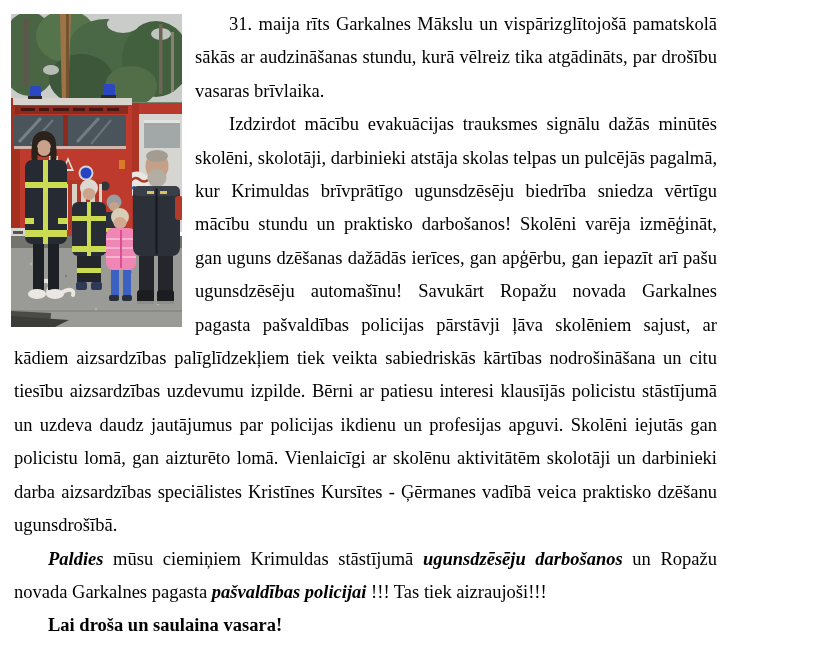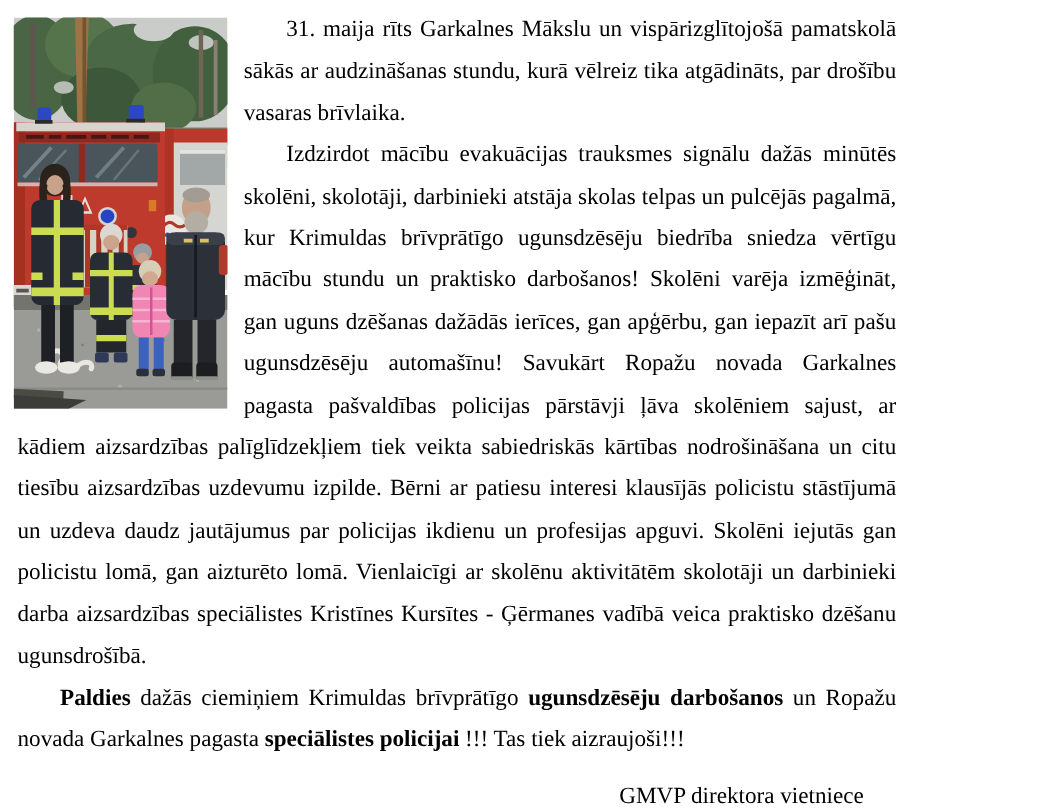--- a/index.html
+++ b/index.html
@@ -3,21 +3,21 @@
 <meta charset="utf-8">
 <style>
   html,body{margin:0;padding:0;background:#ffffff;}
   body{width:835px;height:646px;overflow:hidden;
        font-family:"Liberation Serif","DejaVu Serif",serif;color:#000;}
   .page{box-sizing:border-box;width:729px;height:646px;
         padding:8px 12px 0 14px;font-size:18.5px;line-height:33.4px;}
   figure.photo{float:left;width:171px;height:313px;margin:6px 13px 6px -3px;padding:0;}
   figure.photo svg{display:block;width:171px;height:313px;}
   p.para{margin:0;text-align:justify;text-indent:34px;}
-  p.para b{font-weight:bold;}
+  p.para b{font-weight:bold;font-style:italic;}
   p.para.bold{font-weight:bold;}
   .signature p{margin:12px;text-align:right;padding-right:14px;}
 </style>
 </head>
 <body>
 
 <div class="page">
 
   <figure class="photo" role="img" aria-label="Children and adults in firefighter jackets standing in front of a red fire engine in a pine forest yard">
     <svg viewBox="0 0 171 313" xmlns="http://www.w3.org/2000/svg">
@@ -193,20 +193,21 @@
         <rect x="126" y="287" width="17" height="3" fill="#8e8e88"></rect>
         <rect x="146" y="287" width="17" height="3" fill="#8e8e88"></rect>
       </g>
     </svg>
   </figure>
 
   <p class="para">31. maija rīts Garkalnes Mākslu un vispārizglītojošā pamatskolā sākās ar audzināšanas stundu, kurā vēlreiz tika atgādināts, par drošību vasaras brīvlaika.</p>
 
   <p class="para">Izdzirdot mācību evakuācijas trauksmes signālu dažās minūtēs skolēni, skolotāji, darbinieki atstāja skolas telpas un pulcējās pagalmā, kur Krimuldas brīvprātīgo ugunsdzēsēju biedrība sniedza vērtīgu mācību stundu un praktisko darbošanos! Skolēni varēja izmēģināt, gan uguns dzēšanas dažādās ierīces, gan apģērbu, gan iepazīt arī pašu ugunsdzēsēju automašīnu! Savukārt Ropažu novada Garkalnes pagasta pašvaldības policijas pārstāvji ļāva skolēniem sajust, ar kādiem aizsardzības palīglīdzekļiem tiek veikta sabiedriskās kārtības nodrošināšana un citu tiesību aizsardzības uzdevumu izpilde. Bērni ar patiesu interesi klausījās policistu stāstījumā un uzdeva daudz jautājumus par policijas ikdienu un profesijas apguvi. Skolēni iejutās gan policistu lomā, gan aizturēto lomā. Vienlaicīgi ar skolēnu aktivitātēm skolotāji un darbinieki darba aizsardzības speciālistes Kristīnes Kursītes - Ģērmanes vadībā veica praktisko dzēšanu ugunsdrošībā.</p>
 
-  <p class="para"><b>Paldies</b><span> dažās ciemiņiem Krimuldas brīvprātīgo </span><b>ugunsdzēsēju darbošanos</b><span> un Ropažu novada Garkalnes pagasta </span><b>speciālistes policijai</b><span> !!! Tas tiek aizraujoši!!!</span></p>
-
+  <p class="para"><b>Paldies</b><span> mūsu ciemiņiem Krimuldas stāstījumā </span><b>ugunsdzēsēju darbošanos</b><span> un Ropažu novada Garkalnes pagasta </span><b>pašvaldības policijai</b><span> !!! Tas tiek aizraujoši!!!</span></p>
+
+  <p class="para bold">Lai droša un saulaina vasara!</p>
 
   <div class="signature">
     <p>GMVP direktora vietniece</p>
   </div>
 
 </div>
 
 </body></html>

